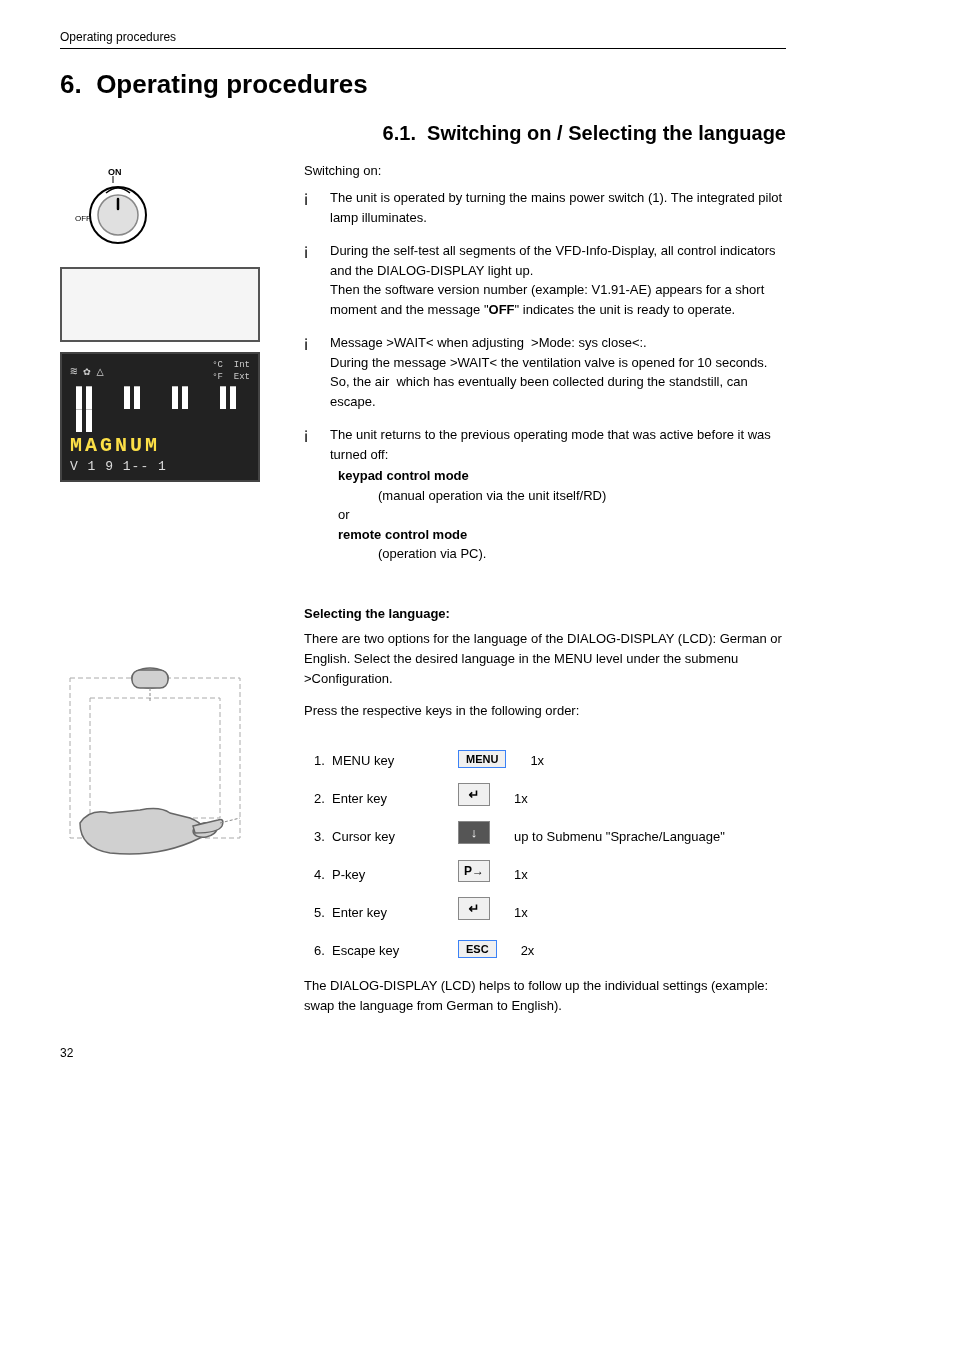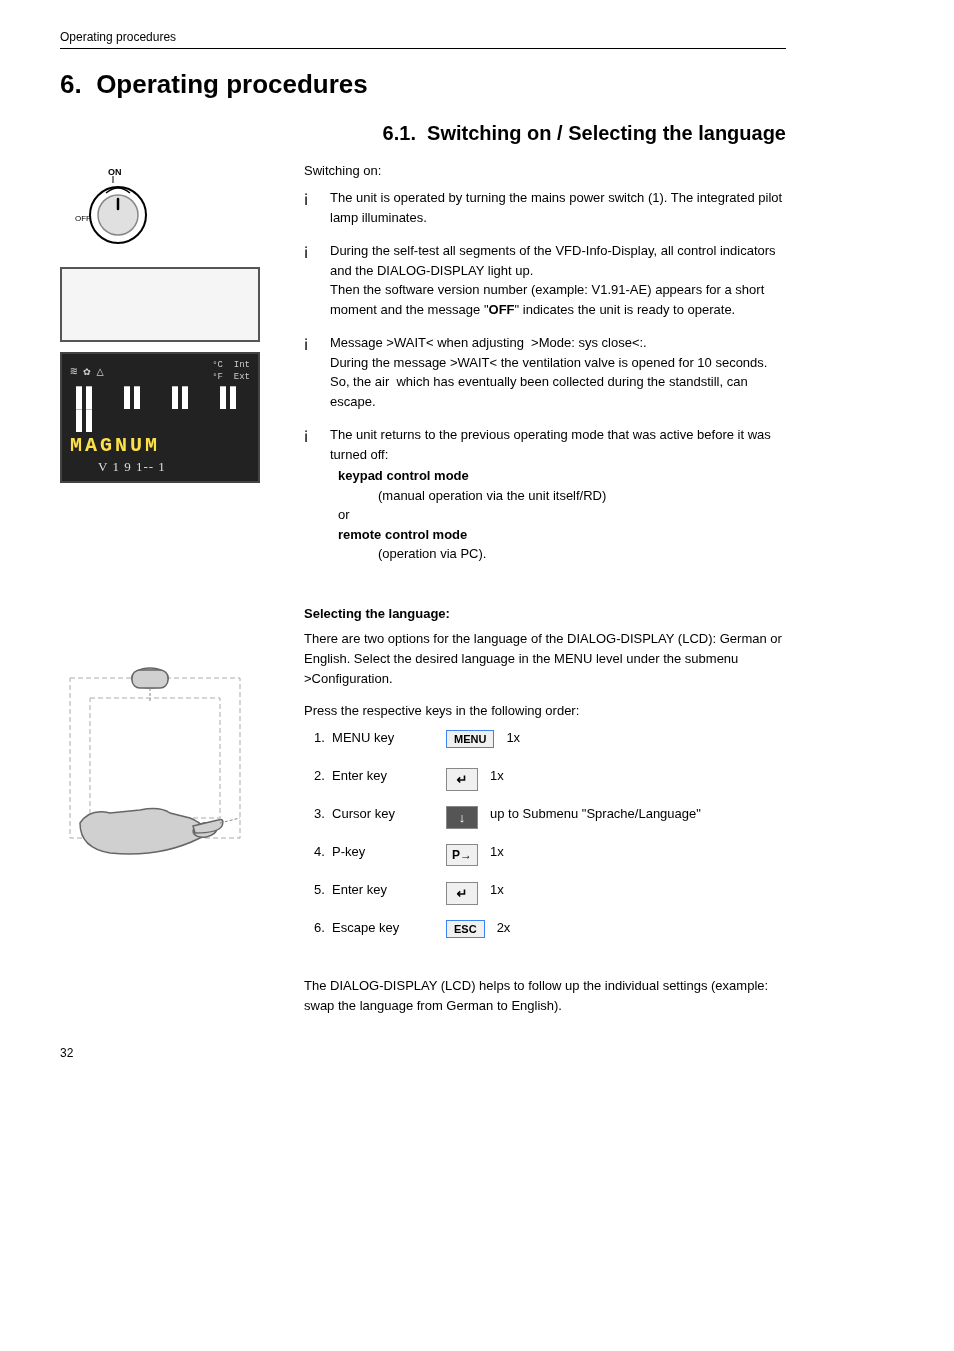--- a/index.html
+++ b/index.html
@@ -95,23 +95,22 @@
     .display-text {
       font-size: 18px;
       font-weight: bold;
       letter-spacing: 2px;
       color: #fde047;
       font-family: 'Courier New', monospace;
     }
     .display-version {
       font-size: 14px;
       color: #ddd;
-      font-family: Liberation Serif, serif;
+      font-family: Liberation Mono, monospace;
       letter-spacing: 1px;
-      margin-left: 28px;
     }
     
     .info-block {
       display: flex;
       gap: 8px;
       margin-bottom: 14px;
       align-items: flex-start;
     }
     .info-icon {
       font-size: 16px;
@@ -137,22 +136,22 @@
     }
     
     .key-steps {
       display: flex;
       flex-direction: column;
       gap: 0px;
       margin-left: 10px;
     }
     .key-row {
       display: flex;
-      align-items: flex-start;
-      gap: 12px;
+      align-items: flex-end;
+      gap: 24px;
       min-height: 38px;
     }
     .key-label {
       width: 120px;
       font-size: 13px;
     }
     .key-btn {
       border: 1px solid #3b82f6;
       background: #f0f0f0;
       padding: 2px 7px;

